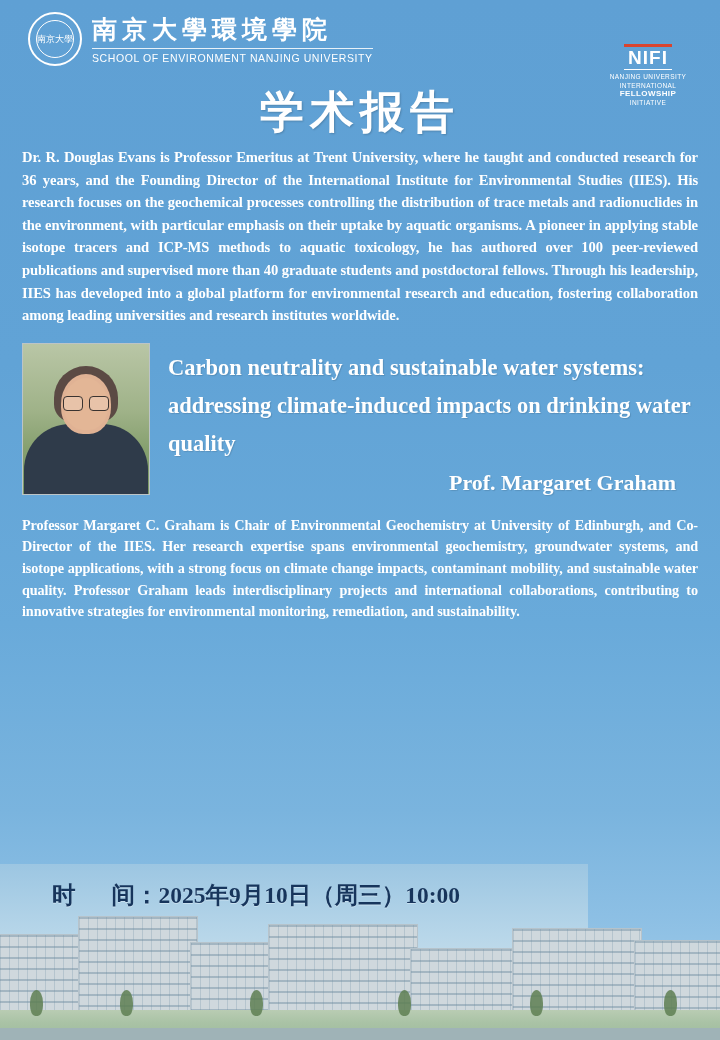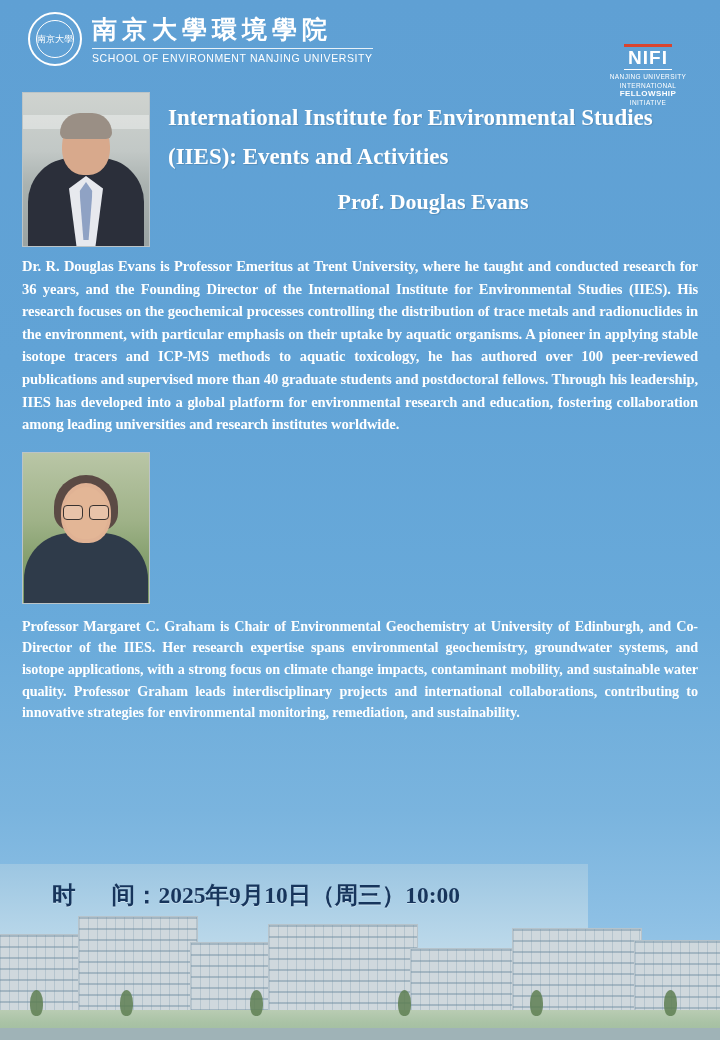--- a/index.html
+++ b/index.html
@@ -394,52 +394,43 @@
       <div class="nifi-mark">NIFI</div>
       <div class="nifi-sub">
         <div>NANJING UNIVERSITY</div>
         <div>INTERNATIONAL</div>
         <div class="hl">FELLOWSHIP</div>
         <div>INITIATIVE</div>
       </div>
     </div>
   </div>
 
+  <div class="poster-title">学术报告</div>
 
   <div class="talk" style="margin-top:6px;">
-    <div class="talk-head">
-      <div class="portrait p1">
-        <div class="p1-bg"></div>
-        <div class="p1-body"></div>
-        <div class="p1-shirt"></div>
-        <div class="p1-tie"></div>
-        <div class="p1-head"></div>
-        <div class="p1-hair"></div>
-      </div>
-      <div class="talk-title-wrap">
-        <div class="talk-title">International Institute for Environmental Studies (IIES): Events and Activities</div>
-        <div class="speaker-name">Prof. Douglas Evans</div>
-      </div>
-    </div>
     <div class="bio">Dr. R. Douglas Evans is Professor Emeritus at Trent University, where he taught and conducted research for 36 years, and the Founding Director of the International Institute for Environmental Studies (IIES). His research focuses on the geochemical processes controlling the distribution of trace metals and radionuclides in the environment, with particular emphasis on their uptake by aquatic organisms. A pioneer in applying stable isotope tracers and ICP-MS methods to aquatic toxicology, he has authored over 100 peer-reviewed publications and supervised more than 40 graduate students and postdoctoral fellows. Through his leadership, IIES has developed into a global platform for environmental research and education, fostering collaboration among leading universities and research institutes worldwide.</div>
   </div>
 
   <div class="talk" style="margin-top:16px;">
     <div class="talk-head">
       <div class="portrait p2">
         <div class="p2-bg"></div>
         <div class="p2-body"></div>
         <div class="p2-hair"></div>
         <div class="p2-head"></div>
         <div class="p2-face"></div>
         <div class="p2-glasses">
             <span class="l"></span>
             <span class="r"></span>
           </div>
       </div>
+      <div class="talk-title-wrap">
+        <div class="talk-title t2">Carbon neutrality and sustainable water systems: addressing climate-induced impacts on drinking water quality</div>
+        <div class="speaker-name n2">Prof. Margaret Graham</div>
+      </div>
     </div>
     <div class="bio b2">Professor Margaret C. Graham is Chair of Environmental Geochemistry at University of Edinburgh, and Co-Director of the IIES. Her research expertise spans environmental geochemistry, groundwater systems, and isotope applications, with a strong focus on climate change impacts, contaminant mobility, and sustainable water quality. Professor Graham leads interdisciplinary projects and international collaborations, contributing to innovative strategies for environmental monitoring, remediation, and sustainability.</div>
   </div>
 
   <div class="footer">
     <div class="sky"></div>
     <div class="building">
       <div class="blk" style="left:-10px;  width:96px;  height:78px;"></div>
       <div class="blk" style="left:78px;   width:120px; height:96px;"></div>
       <div class="blk" style="left:190px;  width:86px;  height:70px;"></div>

